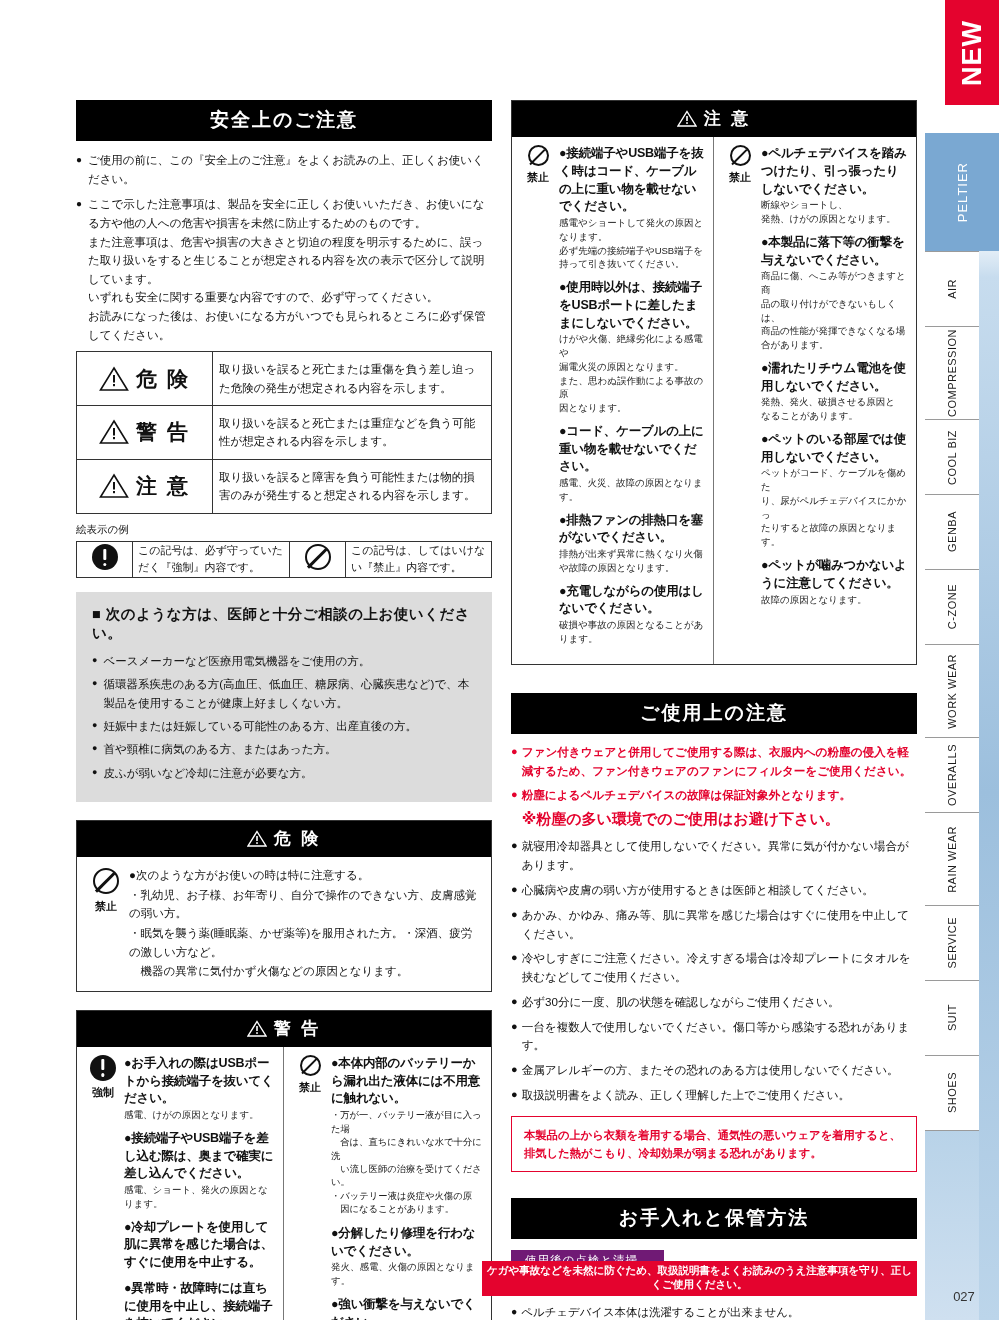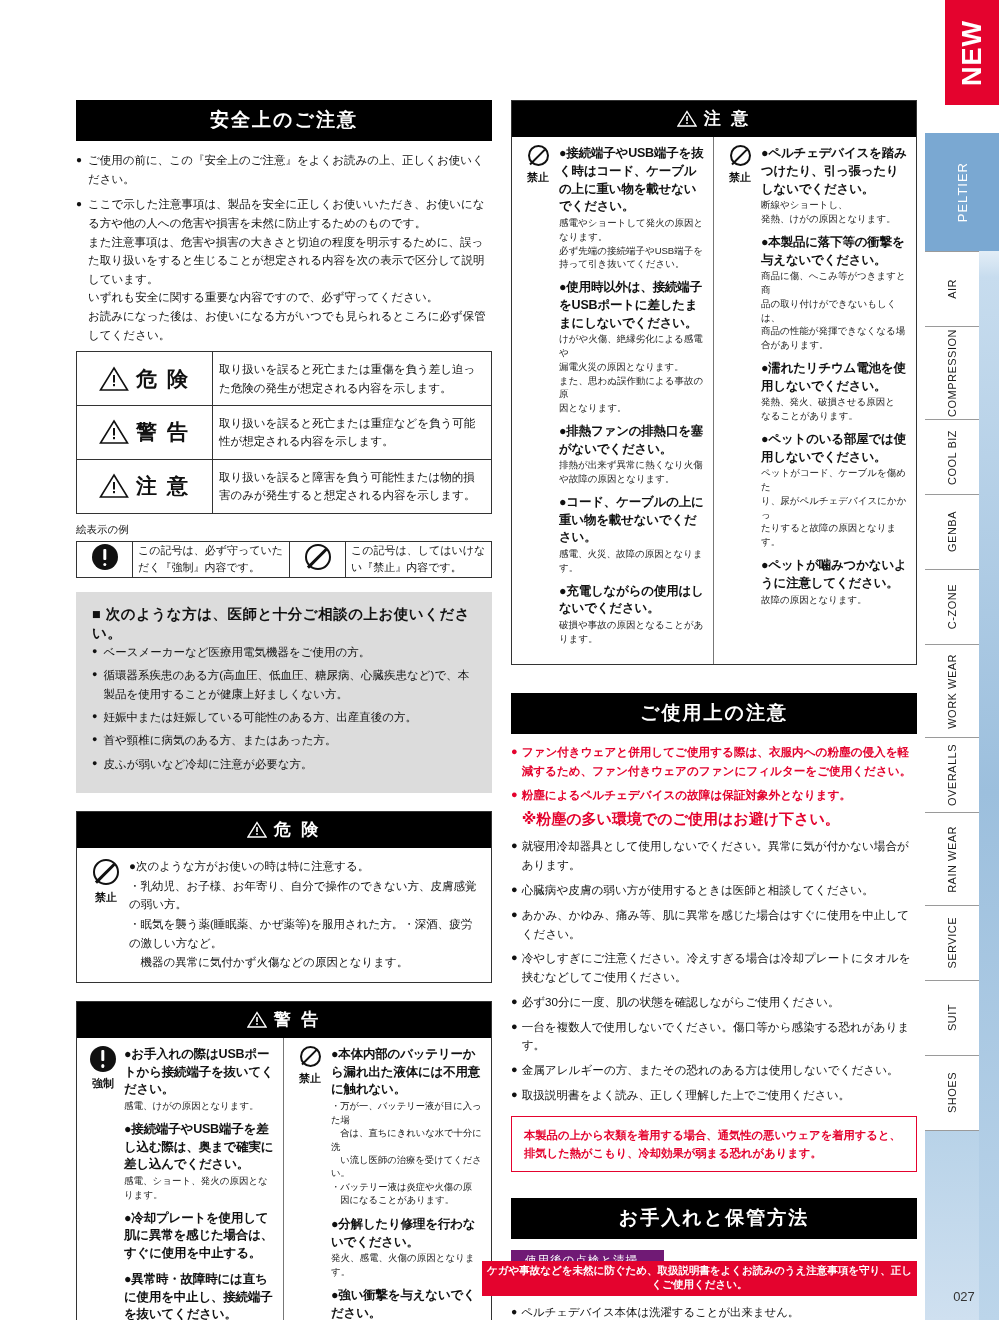--- a/index.html
+++ b/index.html
@@ -84,21 +84,21 @@
   td.lvl-desc { font-size:11.5px; line-height:1.6; }
 
   .ex-label { font-size:10.5px; margin:9px 0 4px; }
   table.symex { width:100%; border-collapse:collapse; }
   table.symex td { border:1px solid #333; padding:0 5px; vertical-align:middle; }
   td.symex-ico { width:56px; text-align:center; }
   td.symex-tx { font-size:11px; line-height:1.6; }
 
   
   .greybox { background:#dcdcdc; padding:13px 16px 15px; margin-top:14px; }
-  .greybox h3 { font-size:14.5px; font-weight:bold; letter-spacing:0.5px; }
+  .greybox h3 { font-size:14.5px; font-weight:bold; margin-bottom:9px; letter-spacing:0.5px; }
   .greybox .li { display:flex; gap:6px; font-size:11.5px; line-height:1.6; margin-bottom:5px; }
   .greybox .li .dot { font-size:9px; line-height:1.9; }
 
   
   .alertbox { margin-top:18px; border:1px solid #333; }
   .alertbox > .blkhdr { border:none; }
   .alert-body { padding:9px 8px 9px 6px; display:flex; }
   .icocell {
     flex:0 0 46px; text-align:center; padding-top:2px;
   }
@@ -416,26 +416,26 @@
           <div class="itemlist" id="cautLeft">
               <div class="item">
                 <div class="hd">●接続端子やUSB端子を抜く時はコード、ケーブルの上に重い物を載せないでください。</div>
                 <div class="sub">感電やショートして発火の原因となります。<br>必ず先端の接続端子やUSB端子を<br>持って引き抜いてください。</div>
               </div>
               <div class="item">
                 <div class="hd">●使用時以外は、接続端子をUSBポートに差したままにしないでください。</div>
                 <div class="sub">けがや火傷、絶縁劣化による感電や<br>漏電火災の原因となります。<br>また、思わぬ誤作動による事故の原<br>因となります。</div>
               </div>
               <div class="item">
+                <div class="hd">●コード、ケーブルの上に重い物を載せないでください。</div>
+                <div class="sub">感電、火災、故障の原因となります。</div>
+              </div>
+              <div class="item">
                 <div class="hd">●排熱ファンの排熱口を塞がないでください。</div>
                 <div class="sub">排熱が出来ず異常に熱くなり火傷<br>や故障の原因となります。</div>
-              </div>
-              <div class="item">
-                <div class="hd">●コード、ケーブルの上に重い物を載せないでください。</div>
-                <div class="sub">感電、火災、故障の原因となります。</div>
               </div>
               <div class="item">
                 <div class="hd">●充電しながらの使用はしないでください。</div>
                 <div class="sub">破損や事故の原因となることがあります。</div>
               </div>
             </div>
         </div>
         <div class="half">
           <div class="icowrap">
             <span class="ban sm"></span>

